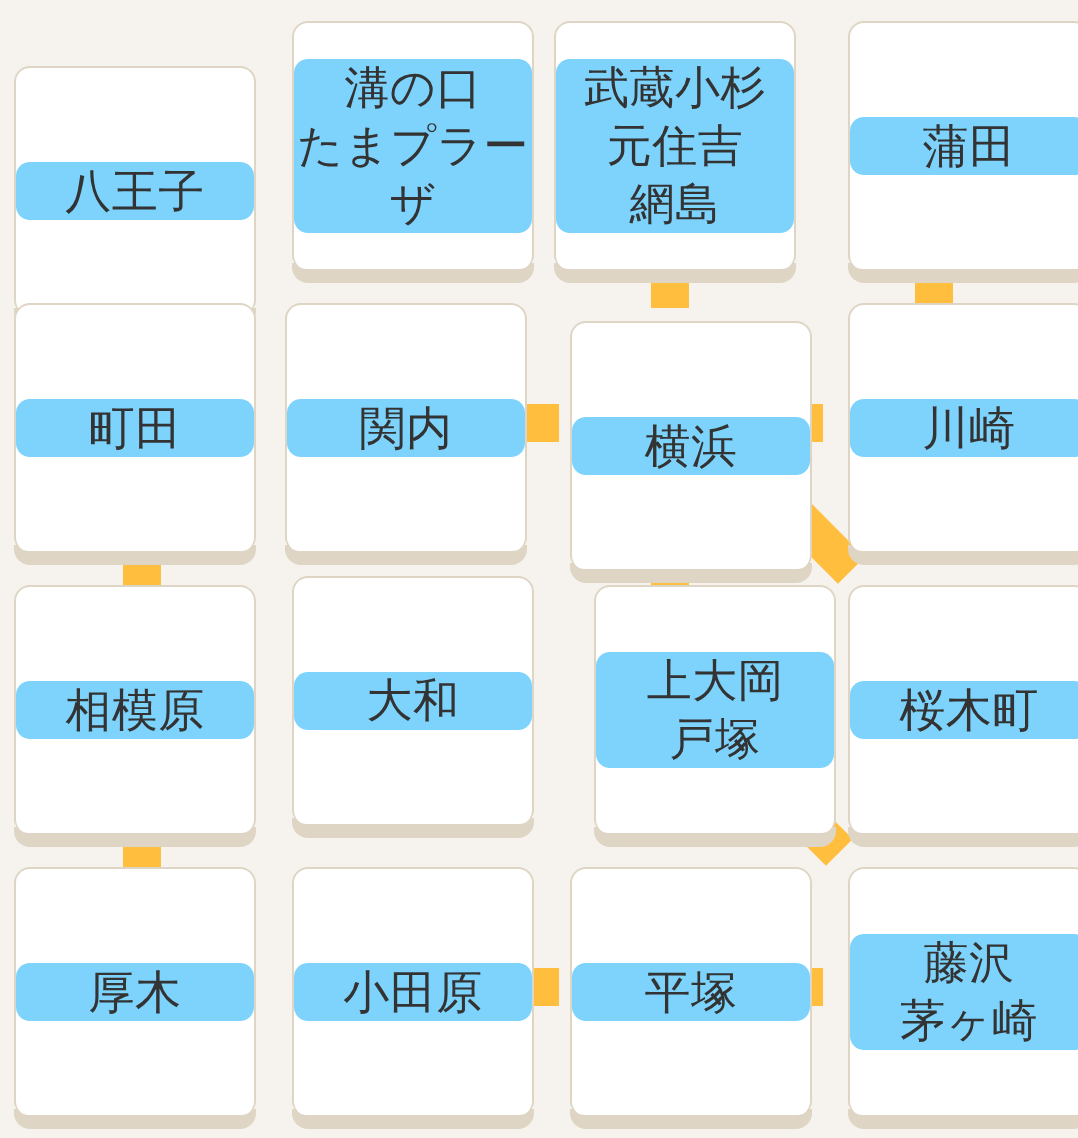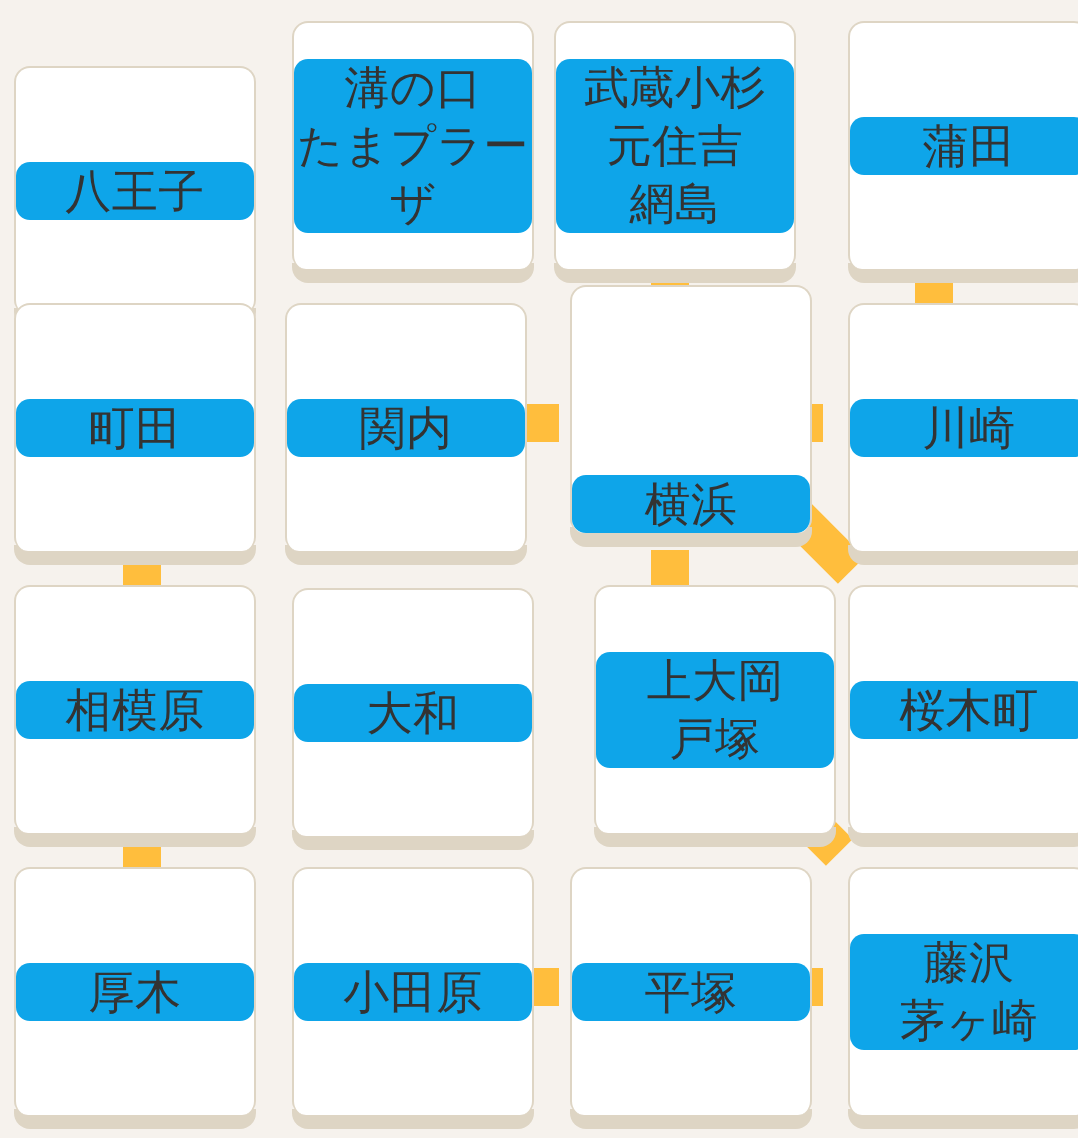--- a/index.html
+++ b/index.html
@@ -68,21 +68,21 @@
     bottom: -14px;
     height: 20px;
     background: #ded5c4;
     border-radius: 0 0 16px 16px;
     z-index: -1;
   }
   .card-inner {
     position: relative;
     z-index: 1;
     width: 100%;
-    background: #0ea5e9;
+    background: #7dd3fc;
     border-radius: 14px;
     padding: 0 2px;
     box-sizing: border-box;
   }
   .card-label {
     font-size: 46px;
     line-height: 58px;
     color: #333333;
     letter-spacing: 0.5px;
     white-space: pre-line;
@@ -138,36 +138,36 @@
       <div class="card" style="left: 14px; top: 303px;">
         <div class="card-inner">
           <div class="card-label lines-1">町田</div>
         </div>
       </div>
       <div class="card" style="left: 285px; top: 303px;">
         <div class="card-inner">
           <div class="card-label lines-1">関内</div>
         </div>
       </div>
-      <div class="card" style="left: 570px; top: 285px; align-items: flex-end;">
+      <div class="card" style="left: 570px; top: 321px;">
         <div class="card-inner">
           <div class="card-label lines-1">横浜</div>
         </div>
       </div>
       <div class="card" style="left: 848px; top: 303px;">
         <div class="card-inner">
           <div class="card-label lines-1">川崎</div>
         </div>
       </div>
       <div class="card" style="left: 14px; top: 585px;">
         <div class="card-inner">
           <div class="card-label lines-1">相模原</div>
         </div>
       </div>
-      <div class="card" style="left: 292px; top: 588px;">
+      <div class="card" style="left: 292px; top: 576px; font-family: Liberation Serif, serif;">
         <div class="card-inner">
           <div class="card-label lines-1">大和</div>
         </div>
       </div>
       <div class="card" style="left: 570px; top: 585px; margin-left: 24px;">
         <div class="card-inner">
           <div class="card-label lines-2">上大岡
 戸塚</div>
         </div>
       </div>

